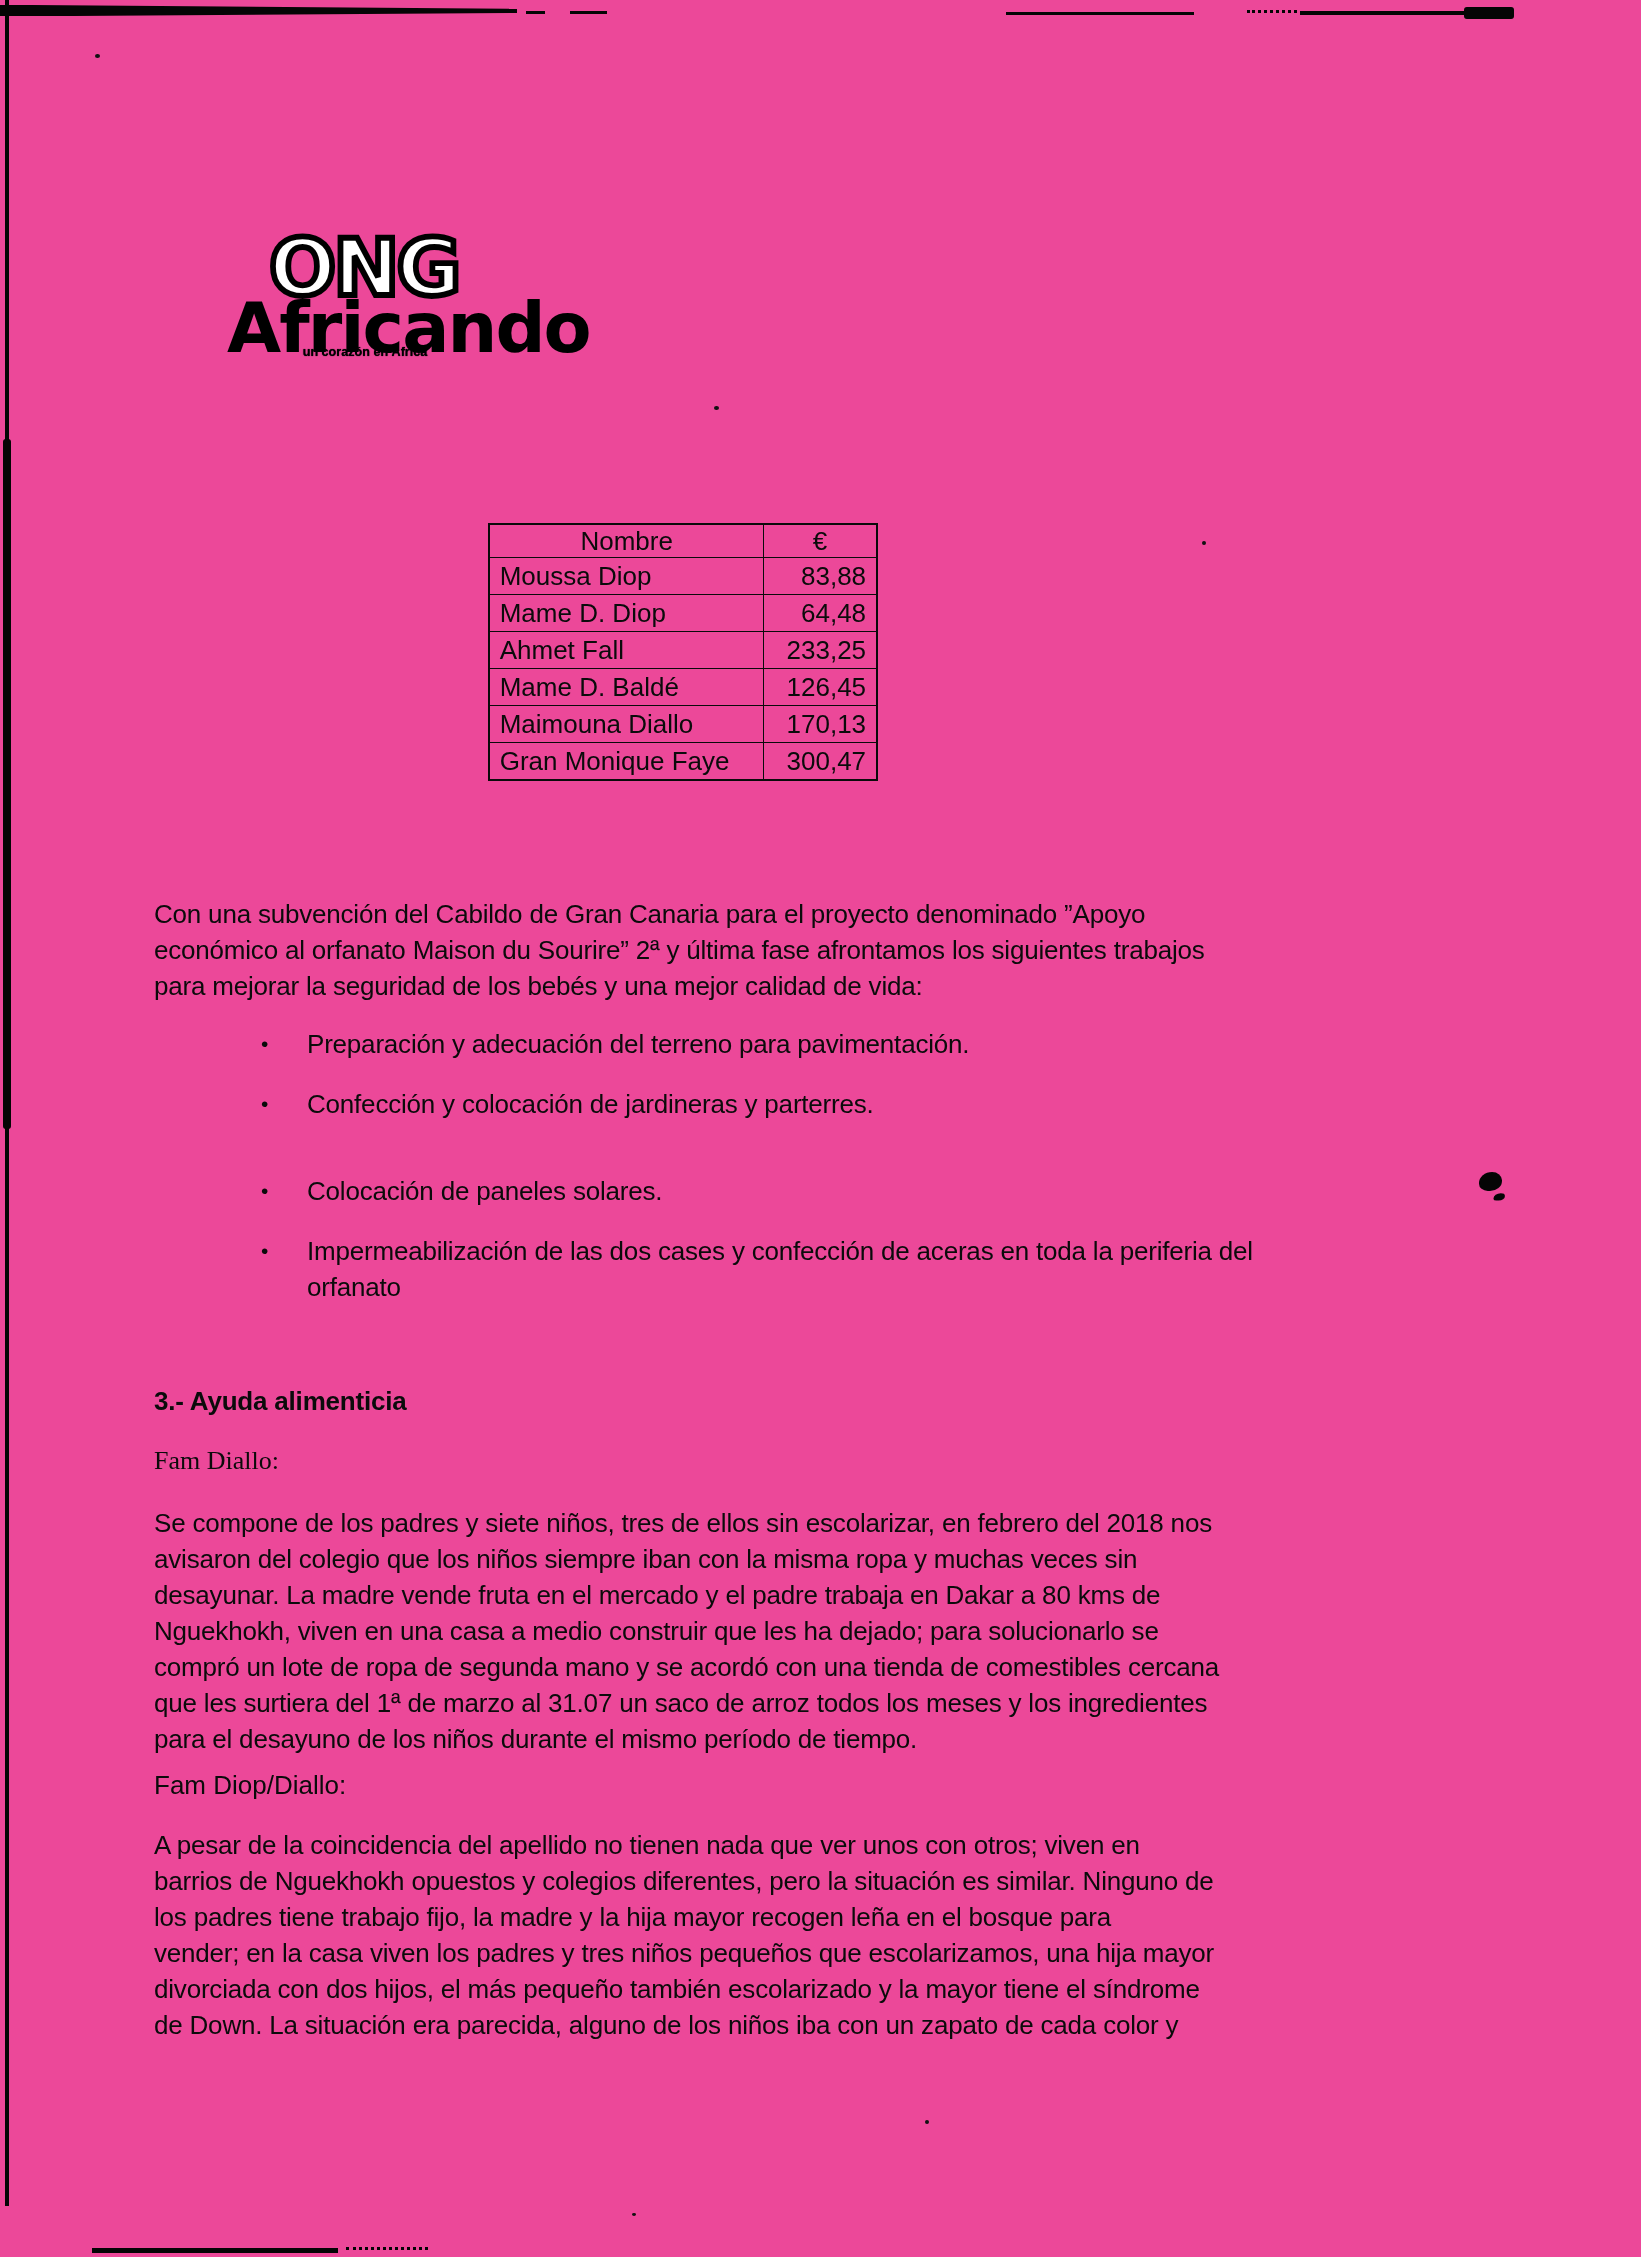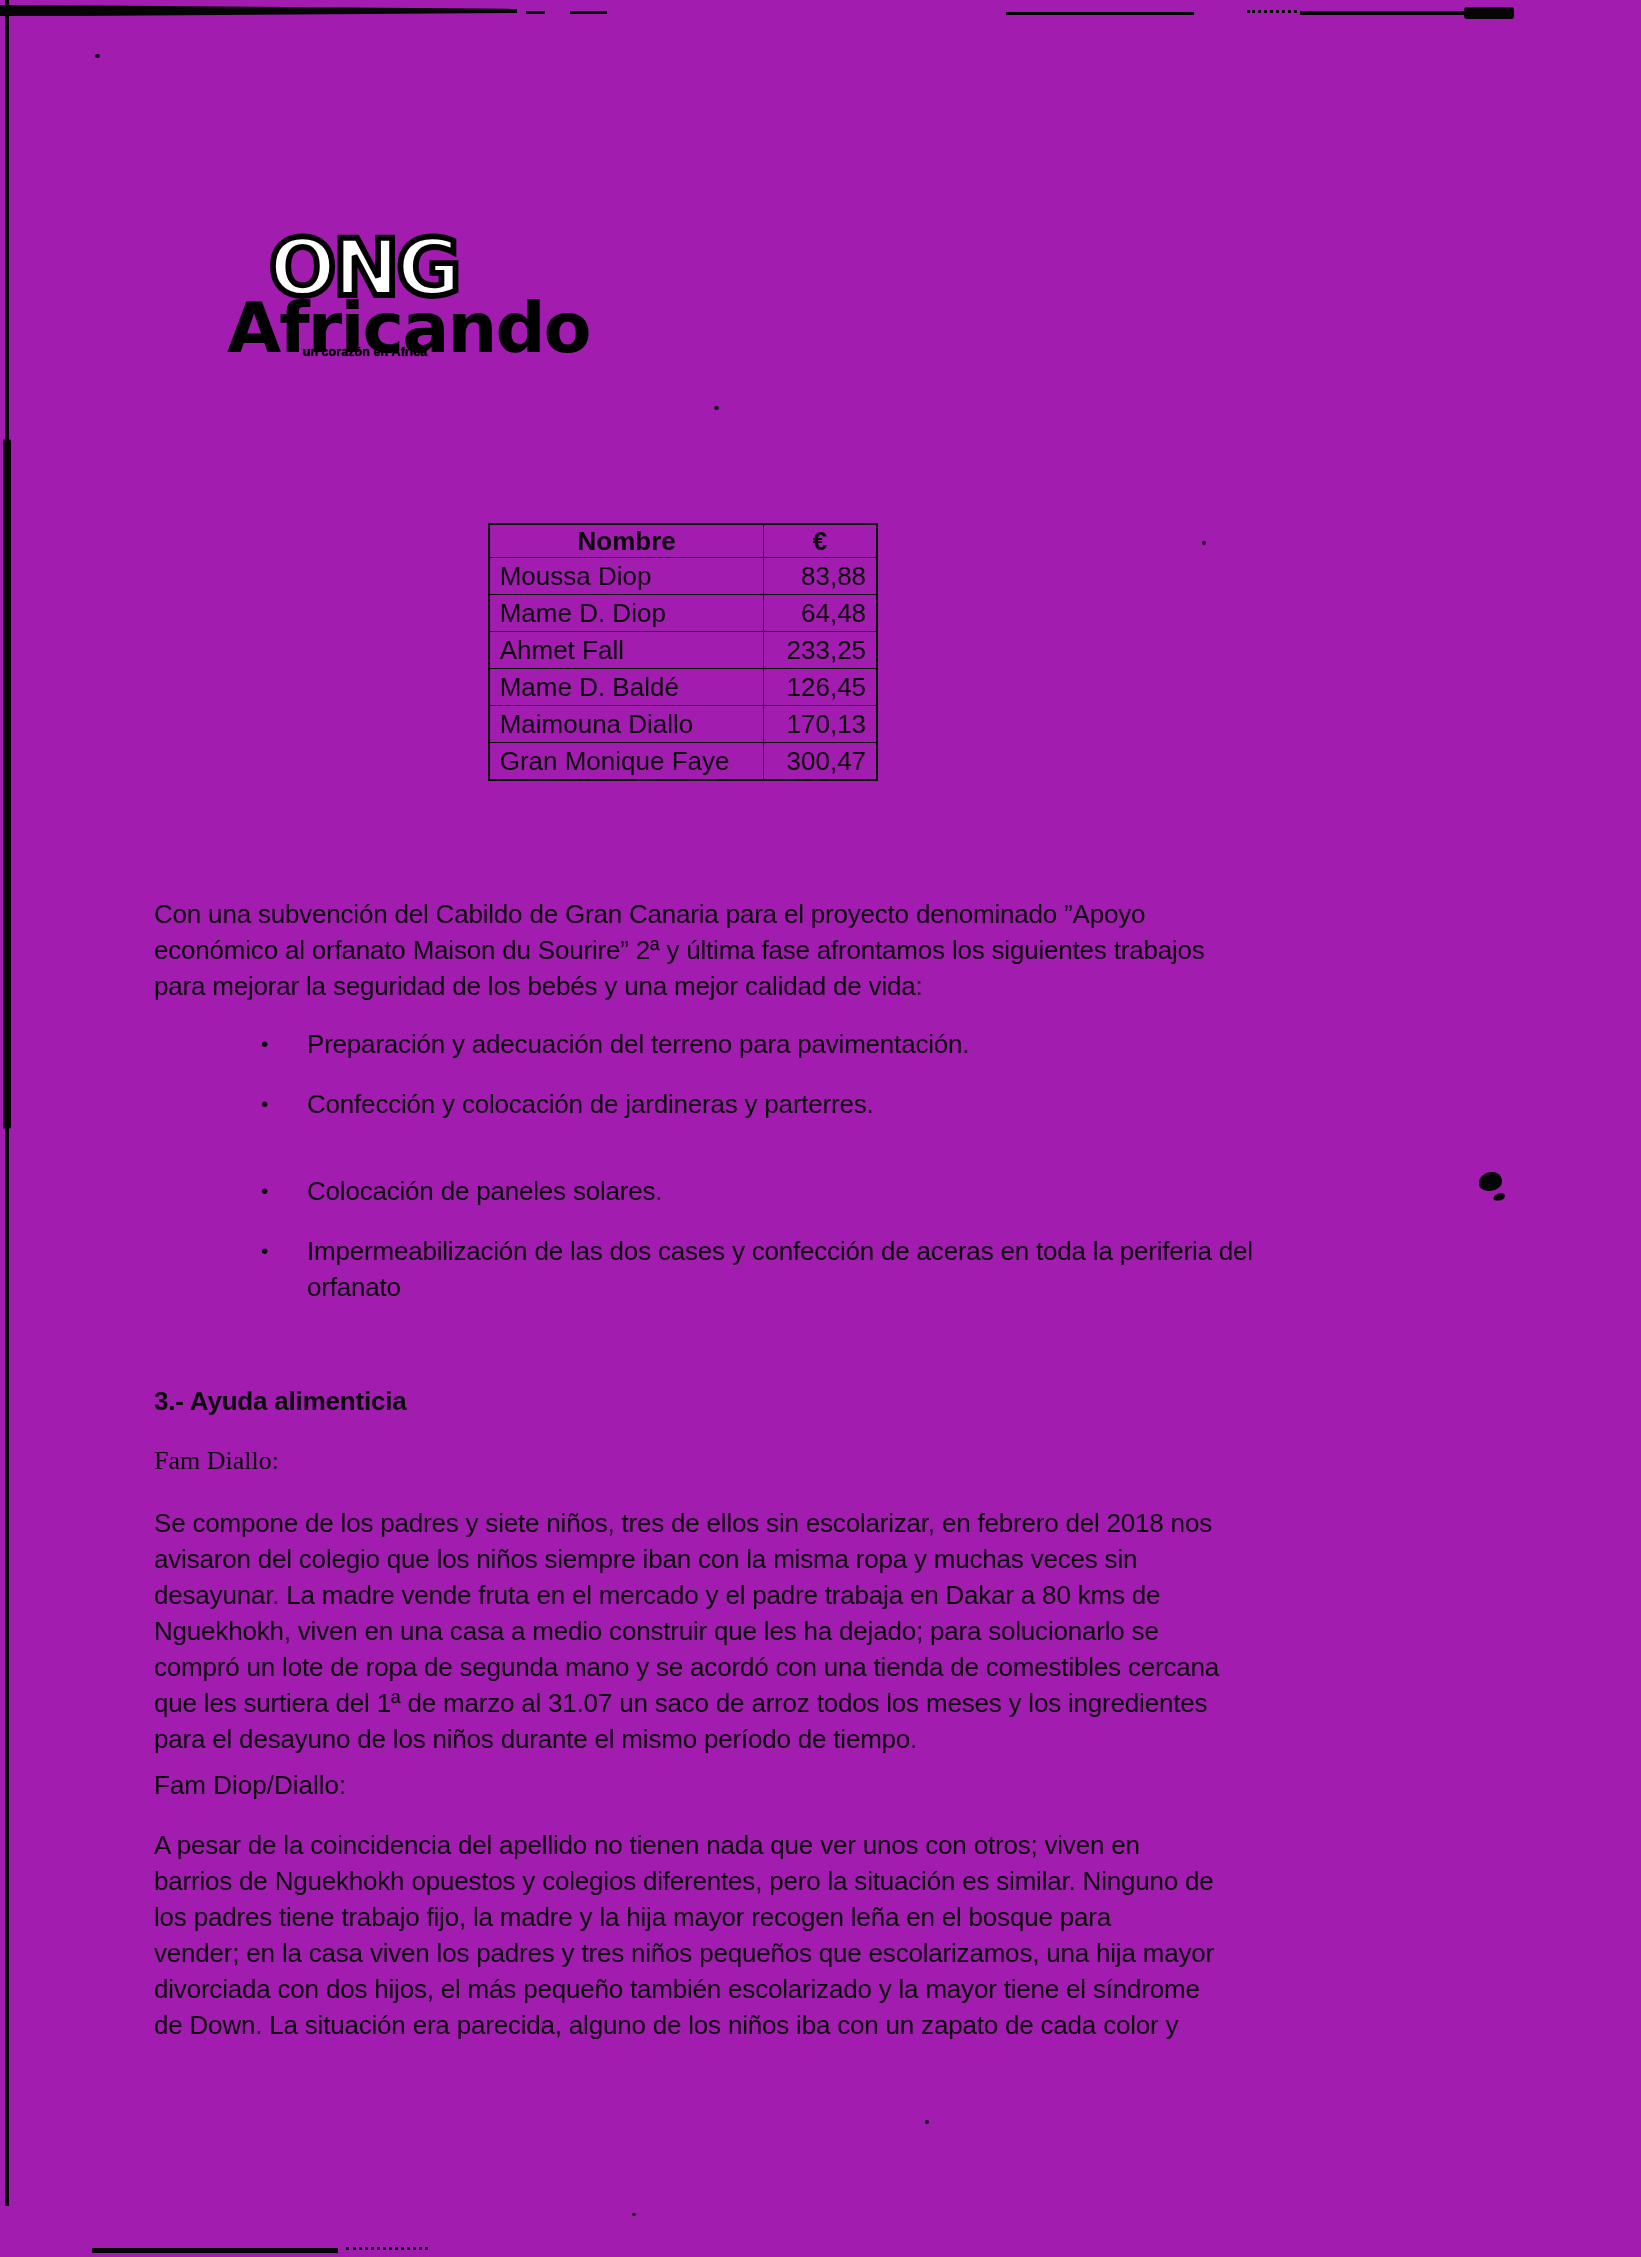--- a/index.html
+++ b/index.html
@@ -1,19 +1,19 @@
 <!DOCTYPE html>
 <html><head>
 <meta charset="utf-8">
 <style>
   html,body{margin:0;padding:0;background:#e8e8e8;}
   .page{
     position:relative;
     width:1641px;height:2257px;
-    background:#a21caf;
+    background:#ec4899;
     overflow:hidden;
     font-family:"Liberation Sans", sans-serif;
     color:#0b0b0b;
   }
   
   .art{position:absolute;background:#050505;}
   .art-dotted{position:absolute;border-top:3.9px dotted #050505;background:none;}
   .blob{
     position:absolute;background:#050505;
     border-radius:60% 45% 55% 40%;
@@ -47,21 +47,21 @@
     position:absolute;left:488px;top:523px;
     border-collapse:collapse;
     font-size:26px;
   }
   table.donors th,table.donors td{
     border:1.9px solid #0a0a0a;
     height:36px;padding:0 9.7px;
     white-space:nowrap;
   }
   table.donors{border:2.9px solid #0a0a0a;}
-  table.donors th{font-weight:bold;height:32px;}
+  table.donors th{font-weight:normal;height:32px;}
   td.c-name{width:254px;text-align:left;padding-left:13.5px;}
   td.c-amt{width:92px;text-align:right;padding-right:9.7px;}
   
   .h-bold{
     position:absolute;left:154px;
     font-weight:bold;font-size:26px;line-height:36px;
     letter-spacing:-0.2px;white-space:nowrap;
   }
   .para{
     position:absolute;left:154px;width:1299px;

